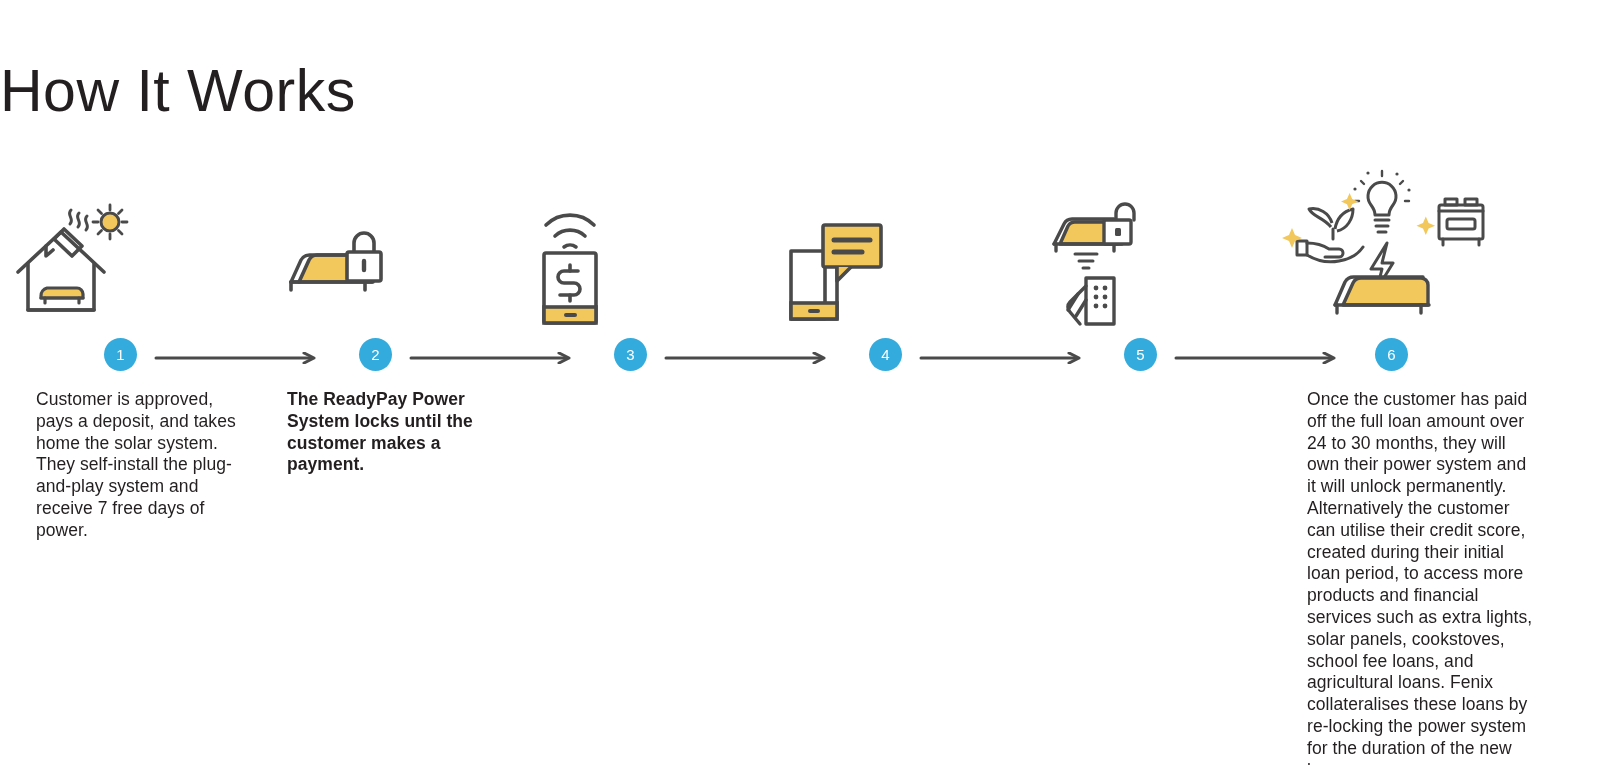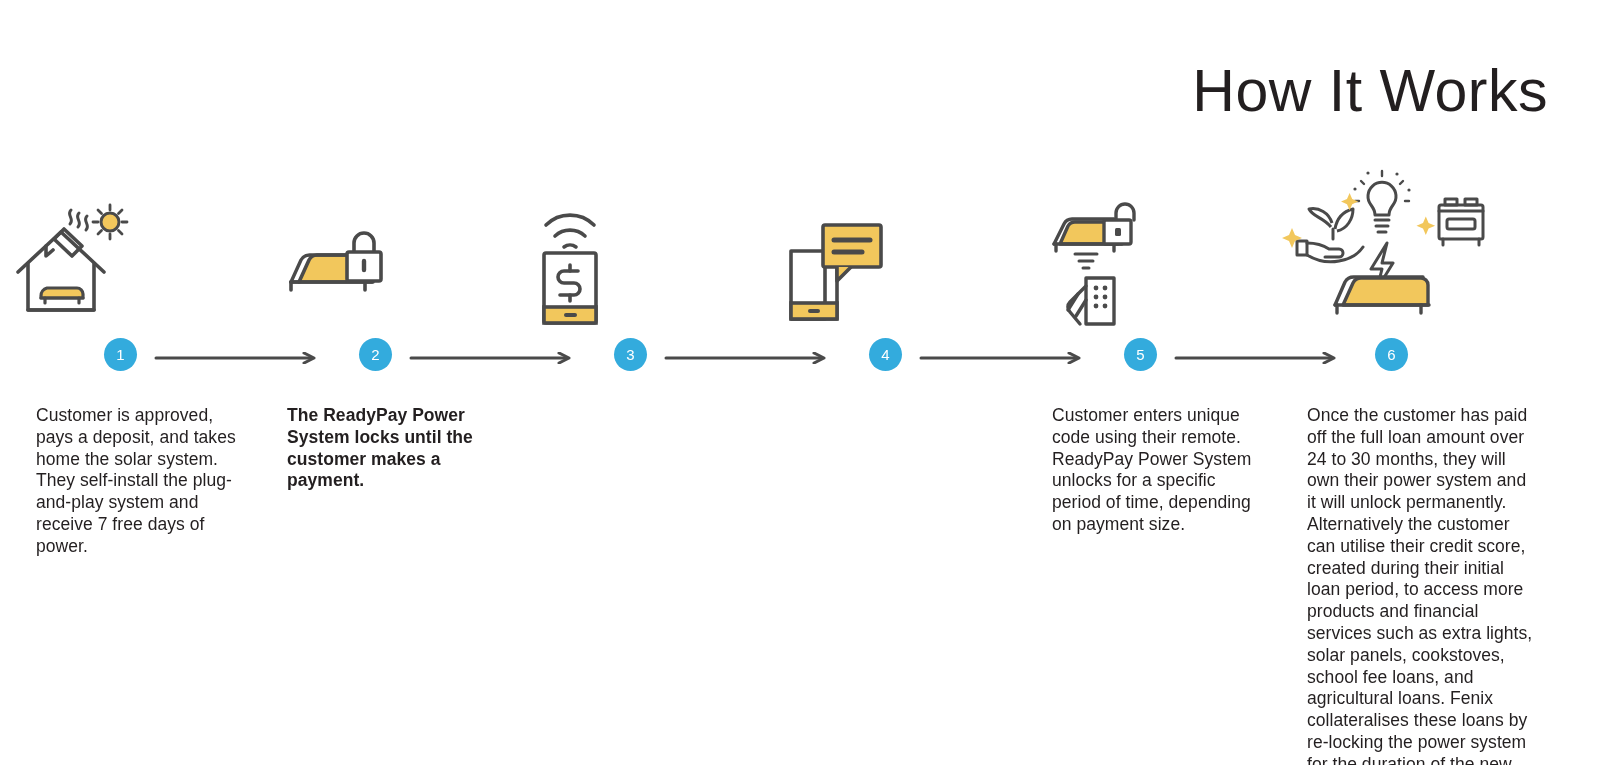--- a/index.html
+++ b/index.html
@@ -20,21 +20,21 @@
     width: 1600px;
     height: 765px;
   }
 
   
   .title {
     position: absolute;
     top: 62px;
     left: 0;
     width: 1548px;
-    text-align: right;
+    text-align: left;
     font-size: 59px;
     font-weight: 300;
     letter-spacing: 0.5px;
     color: #231f20;
     line-height: 1;
   }
 
   
   .steps {
     position: absolute;
@@ -94,21 +94,21 @@
     height: 12px;
   }
   .step-text {
     font-size: 17.5px;
     line-height: 21.8px;
     color: #231f20;
     padding-left: 36px;
     padding-right: 10px;
     box-sizing: border-box;
     width: 255px;
-    margin-top: 27px;
+    margin-top: 11px;
     letter-spacing: 0.05px;
   }
   .step:nth-child(1) .step-text { padding-left: 36px; }
   .step:nth-child(2) .step-text { padding-left: 32px; font-weight: bold; }
   .step:nth-child(3) .step-text { padding-left: 32px; }
   .step:nth-child(4) .step-text { padding-left: 32px; }
   .step:nth-child(5) .step-text { padding-left: 32px; }
   .step:nth-child(6) .step-text { padding-left: 32px; padding-right: 0; width: 262px; }
 
   .step:nth-child(6) .badge { margin-left: 100px; }
@@ -312,21 +312,20 @@
           </g>
         </svg>
       </div>
       <div class="badge-row">
         <div class="badge">5</div>
         <svg class="arrow" viewBox="0 0 170 12">
           <path d="M2 6 H158" stroke="#4a4a4a" stroke-width="3" fill="none" stroke-linecap="round"></path>
           <path d="M150 1 L160 6 L150 11" stroke="#4a4a4a" stroke-width="3" fill="none" stroke-linecap="round" stroke-linejoin="round"></path>
         </svg>
       </div>
-      <div class="step-text">Customer enters unique code using their remote. ReadyPay Power System unlocks for a specific period of time, depending on payment size.</div>
     </div>
 
     <div class="step">
       <div class="icon-area wide">
         <svg width="240" height="175" viewBox="0 0 240 175">
 
           <g stroke="#4a4a4a" stroke-width="3" fill="none" stroke-linecap="round" stroke-linejoin="round">
             <path d="M96 50 a14 14 0 1 1 22 0 c-3 4 -4 6 -4 10 h-14 c0 -4 -1 -6 -4 -10 z"></path>
             <path d="M100 65 h14"></path>
             <path d="M101 71 h12"></path>

